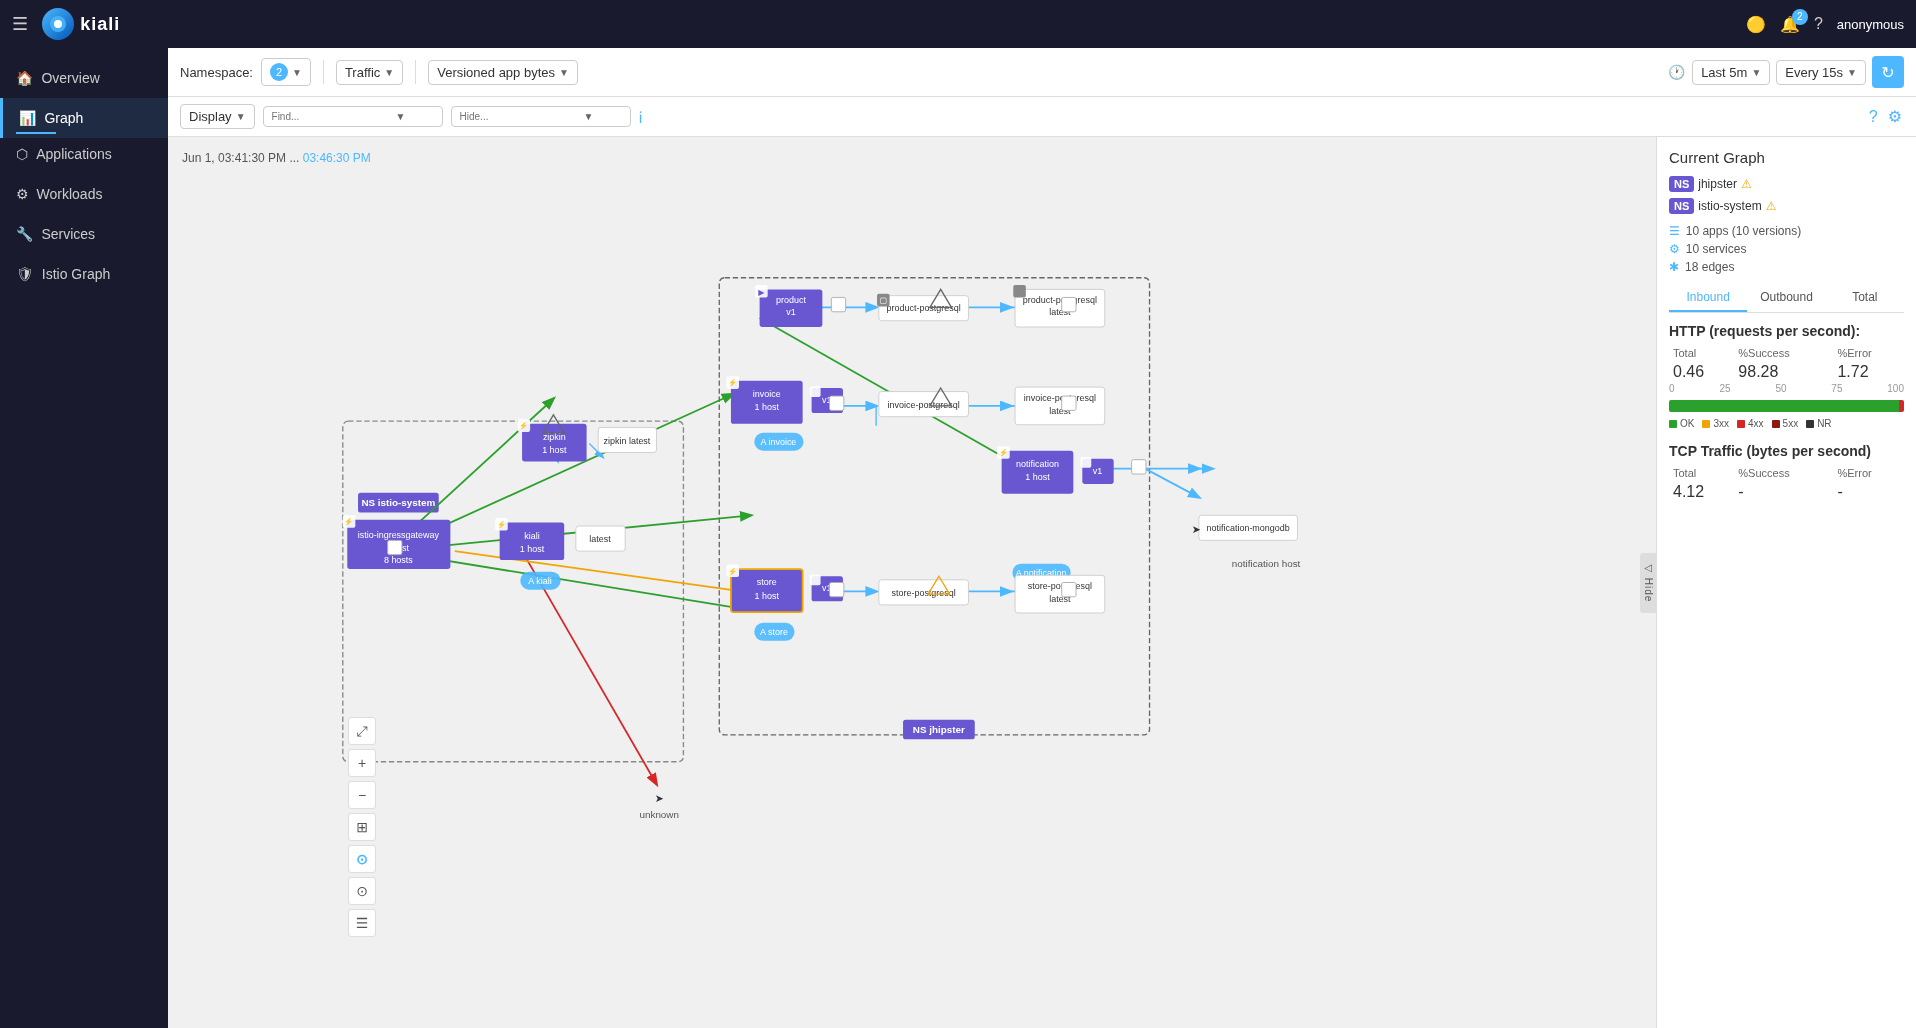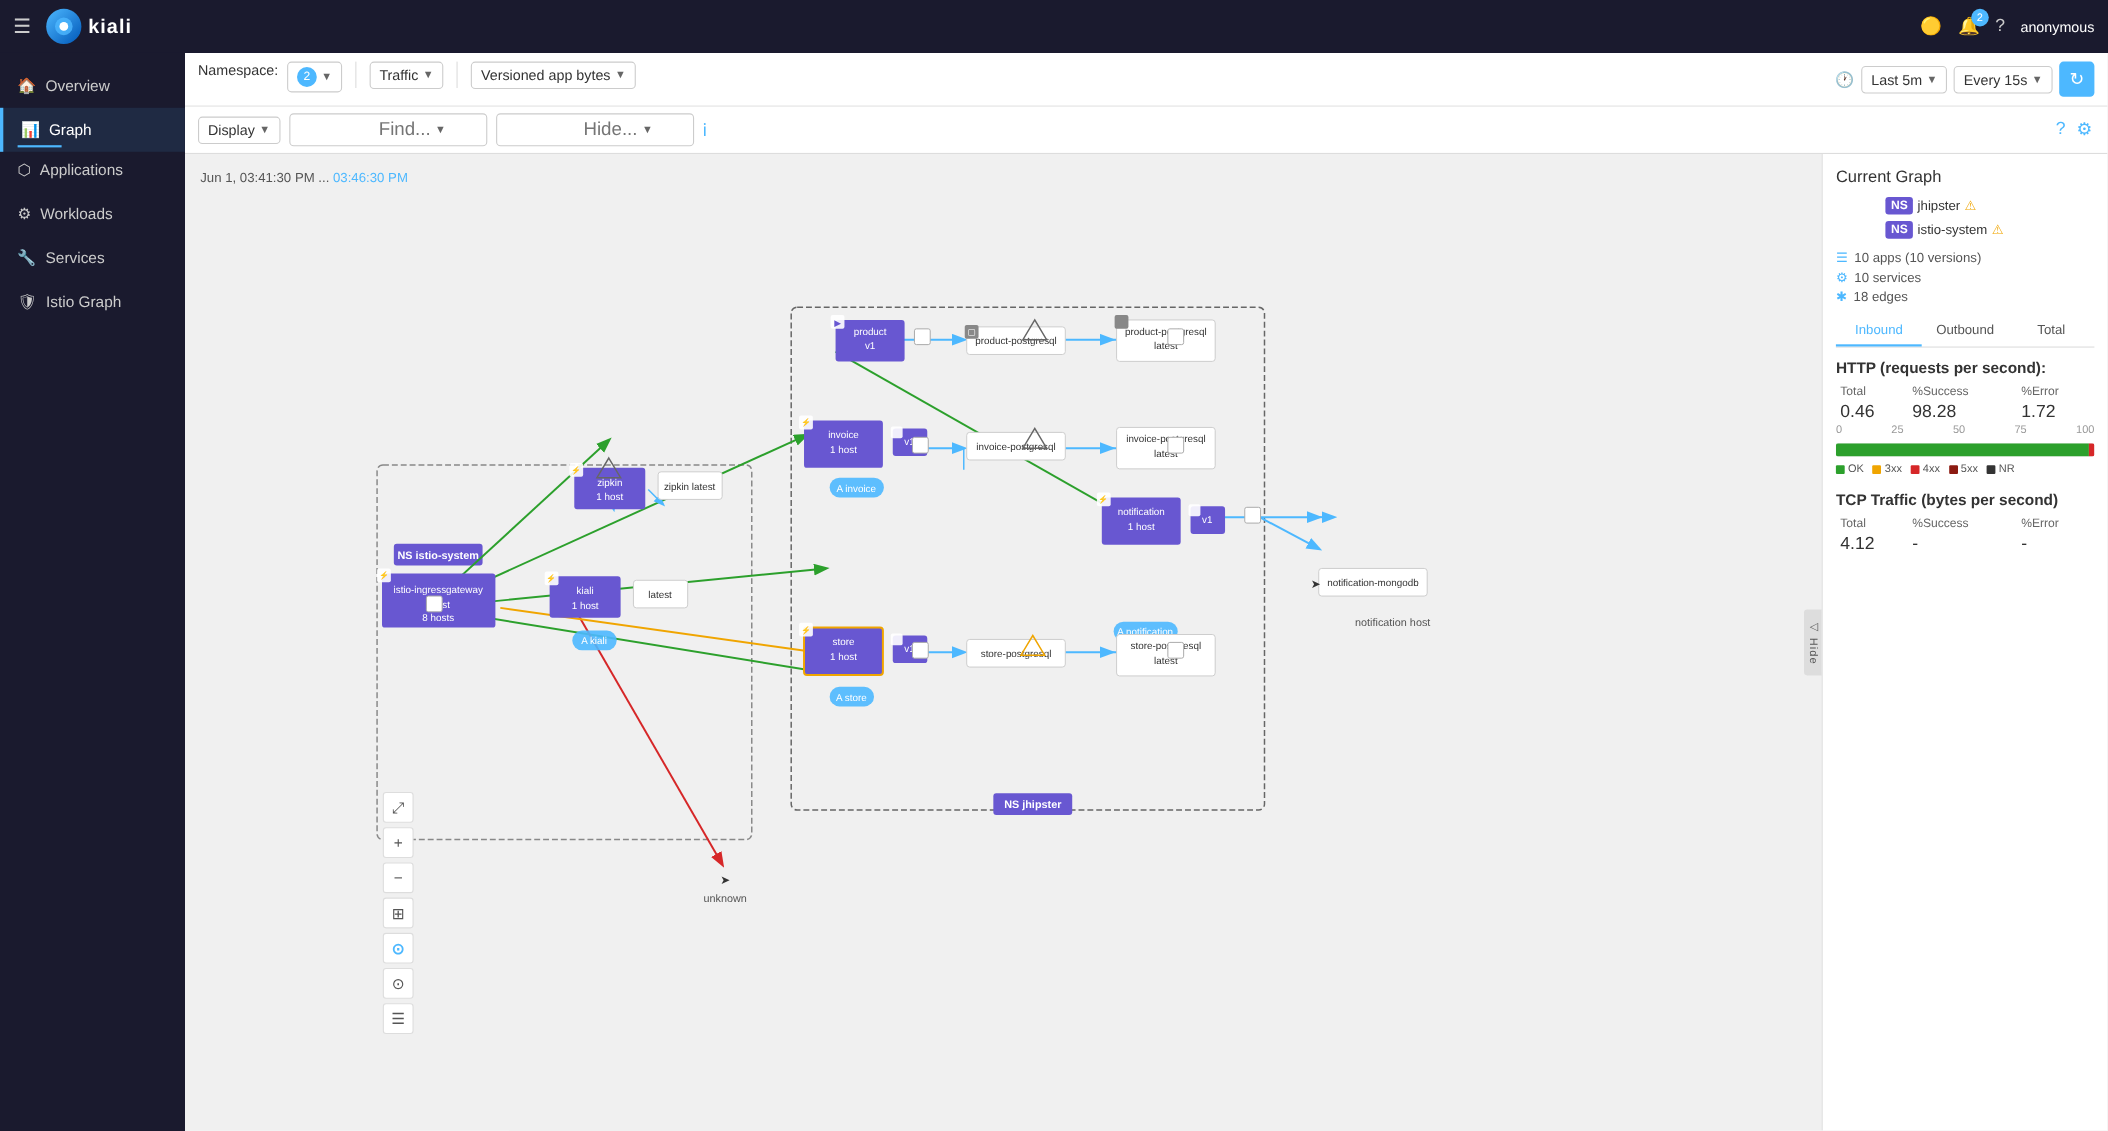--- a/index.html
+++ b/index.html
@@ -81,21 +81,21 @@
       flex-direction: column;
       overflow: hidden;
     }
 
     
     .toolbar {
       background: white;
       border-bottom: 1px solid #ddd;
       padding: 8px 12px;
       display: flex;
-      align-items: flex-start;
+      align-items: center;
       gap: 8px;
       flex-wrap: wrap;
       min-height: 48px;
     }
     .toolbar-row2 {
       background: white;
       border-bottom: 1px solid #ddd;
       padding: 6px 12px;
       display: flex;
       align-items: center;
@@ -131,21 +131,21 @@
       padding: 4px 8px; cursor: pointer; background: white;
       font-size: 13px; color: #333;
     }
 
     .find-input {
       border: 1px solid #ccc; border-radius: 4px;
       padding: 4px 8px; font-size: 13px; width: 180px;
       display: flex; align-items: center; gap: 4px;
     }
     .find-input input {
-      border: none; outline: none; font-size: 17px; width: 120px; background: transparent; text-align: right;
+      border: none; outline: none; font-size: 10px; width: 120px; background: transparent;
     }
 
     
     .graph-area {
       flex: 1;
       position: relative;
       background: #f0f0f0;
       overflow: hidden;
     }
 
@@ -174,21 +174,21 @@
 
     .panel-title { font-size: 15px; font-weight: 400; margin-bottom: 10px; color: #333; }
 
     .ns-badge {
       display: inline-flex; align-items: center; gap: 3px;
       background: #6857d1; color: white; border-radius: 3px;
       padding: 2px 5px; font-size: 11px; font-weight: 600;
       margin-right: 4px;
     }
 
-    .graph-ns-row { display: flex; align-items: center; margin-bottom: 6px; font-size: 12px; margin-left: 45px; }
+    .graph-ns-row { display: flex; align-items: center; margin-bottom: 6px; font-size: 12px; }
     .warn-icon { color: #f0a500; margin-left: 4px; }
 
     .graph-stats { margin: 10px 0; font-size: 12px; color: #555; }
     .graph-stats-row { display: flex; align-items: center; gap: 6px; margin-bottom: 4px; }
     .stats-icon { color: #4db8ff; font-size: 12px; }
 
     .panel-tabs { display: flex; border-bottom: 1px solid #ddd; margin-bottom: 10px; }
     .panel-tab {
       flex: 1; text-align: center; padding: 6px 4px;
       font-size: 12px; cursor: pointer; color: #555;

